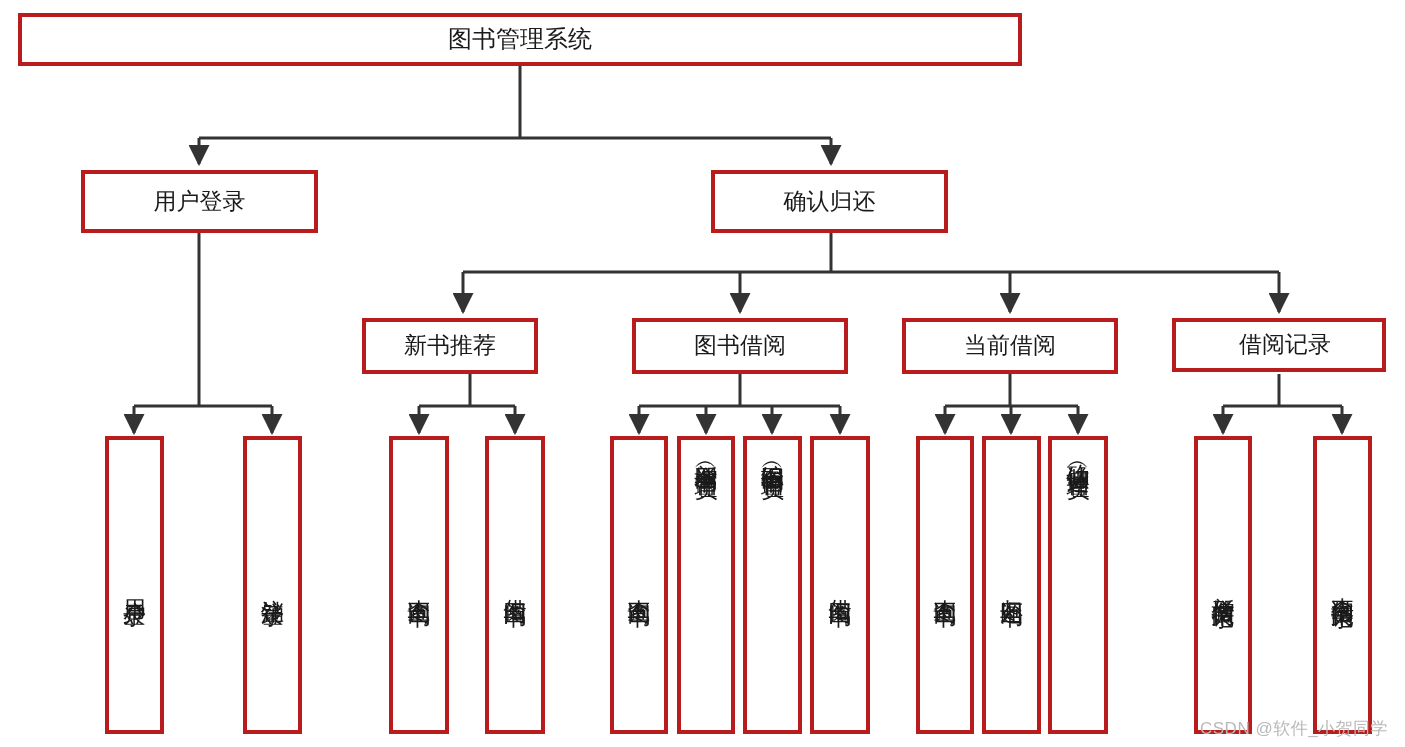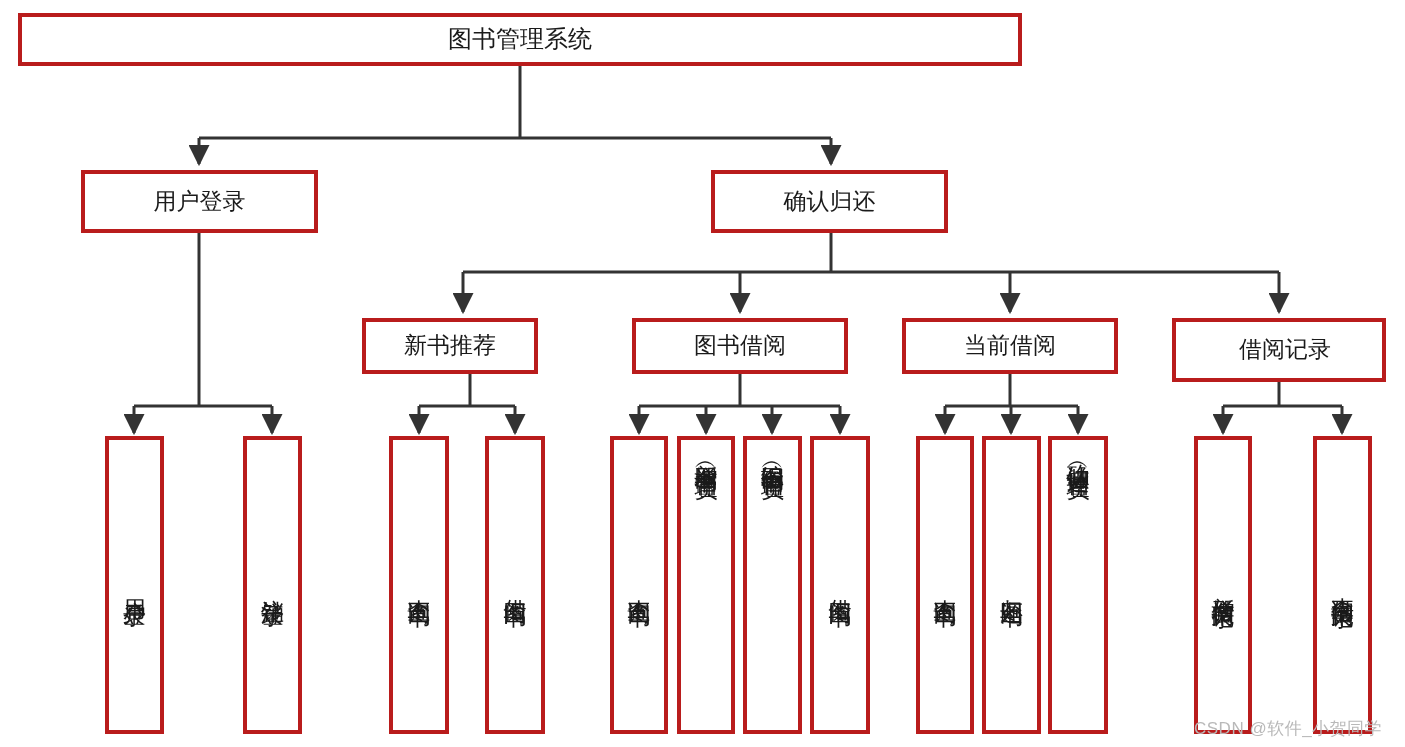--- a/index.html
+++ b/index.html
@@ -66,20 +66,21 @@
     align-items: center;
     padding-top: 0;
   }
   .watermark {
     position: absolute;
     font-size: 17px;
     color: #b9b9b9;
     white-space: nowrap;
     letter-spacing: 0.5px;
     pointer-events: none;
+    margin-left: 6px;
   }
 </style>
 </head>
 <body>
 
 <div id="canvas">
 
   <svg id="edges" viewBox="0 0 1405 747" xmlns="http://www.w3.org/2000/svg">
     <defs>
       <marker id="arrow" viewBox="0 0 10 10" refX="9" refY="5" markerWidth="7" markerHeight="7" orient="auto-start-reverse">
@@ -147,21 +148,21 @@
   </div>
 
   <div class="node horiz" style="left:632px; top:318px; width:216px; height:56px;">
     <span class="node-label">图书借阅</span>
   </div>
 
   <div class="node horiz" style="left:902px; top:318px; width:216px; height:56px;">
     <span class="node-label">当前借阅</span>
   </div>
 
-  <div class="node horiz" style="left:1172px; top:318px; width:214px; height:64px;padding-left:12px;">
+  <div class="node horiz" style="left:1172px; top:318px; width:214px; height:54px;padding-left:12px;">
     <span class="node-label">借阅记录</span>
   </div>
 
   <div class="node vert mid" style="left:105px; top:436px; width:59px; height:298px;">
     <span class="node-label">用户登录</span>
   </div>
 
   <div class="node vert mid" style="left:243px; top:436px; width:59px; height:298px;">
     <span class="node-label">注销登录</span>
   </div>

